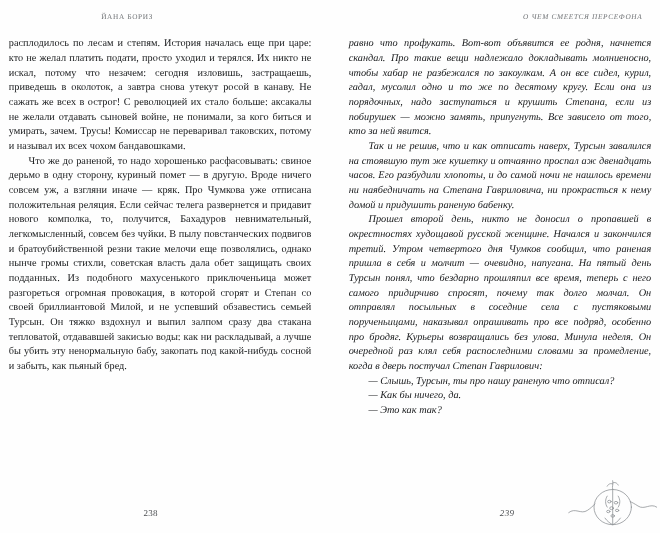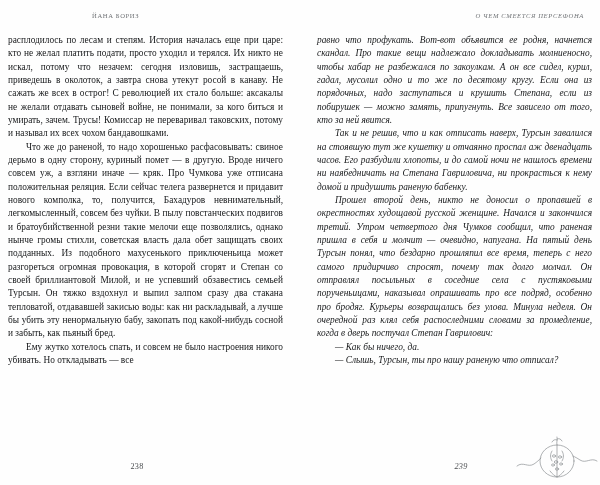--- a/index.html
+++ b/index.html
@@ -106,35 +106,35 @@
 <body>
 
 <div class="spread">
 
   <div class="page page-left">
     <div class="running-head rh-left">ЙАНА БОРИЗ</div>
 
     <div class="body-text">
       <p class="cont">расплодилось по лесам и степям. История началась еще при царе: кто не желал платить подати, просто уходил и терялся. Их никто не искал, потому что незачем: сегодня изловишь, застращаешь, приведешь в околоток, а завтра снова утекут росой в канаву. Не сажать же всех в острог! С революцией их стало больше: аксакалы не желали отдавать сыновей войне, не понимали, за кого биться и умирать, зачем. Трусы! Комиссар не переваривал таковских, потому и называл их всех чохом бандавошками.</p>
       <p>Что же до раненой, то надо хорошенько расфасовывать: свиное дерьмо в одну сторону, куриный помет — в другую. Вроде ничего совсем уж, а взгляни иначе — кряк. Про Чумкова уже отписана положительная реляция. Если сейчас телега развернется и придавит нового комполка, то, получится, Бахадуров невнимательный, легкомысленный, совсем без чуйки. В пылу повстанческих подвигов и братоубийственной резни такие мелочи еще позволялись, однако нынче громы стихли, советская власть дала обет защищать своих подданных. Из подобного махусенького приключеньица может разгореться огромная провокация, в которой сгорят и Степан со своей бриллиантовой Милой, и не успевший обзавестись семьей Турсын. Он тяжко вздохнул и выпил залпом сразу два стакана тепловатой, отдававшей закисью воды: как ни раскладывай, а лучше бы убить эту ненормальную бабу, закопать под какой-нибудь сосной и забыть, как пьяный бред.</p>
-      <p>Ему жутко хотелось спать, и совсем не было настроения никого убивать. Но откладывать — все</p>
     </div>
 
     <div class="folio folio-left">238</div>
   </div>
 
   <div class="page page-right">
     <div class="running-head rh-right">О ЧЕМ СМЕЕТСЯ ПЕРСЕФОНА</div>
 
     <div class="body-text">
       <p class="cont">равно что профукать. Вот-вот объявится ее родня, начнется скандал. Про такие вещи надлежало докладывать молниеносно, чтобы хабар не разбежался по закоулкам. А он все сидел, курил, гадал, мусолил одно и то же по десятому кругу. Если она из порядочных, надо заступаться и крушить Степана, если из побирушек — можно замять, припугнуть. Все зависело от того, кто за ней явится.</p>
       <p>Так и не решив, что и как отписать наверх, Турсын завалился на стоявшую тут же кушетку и отчаянно проспал аж двенадцать часов. Его разбудили хлопоты, и до самой ночи не нашлось времени ни наябедничать на Степана Гавриловича, ни прокрасться к нему домой и придушить раненую бабенку.</p>
       <p>Прошел второй день, никто не доносил о пропавшей в окрестностях худощавой русской женщине. Начался и закончился третий. Утром четвертого дня Чумков сообщил, что раненая пришла в себя и молчит — очевидно, напугана. На пятый день Турсын понял, что бездарно прошляпил все время, теперь с него самого придирчиво спросят, почему так долго молчал. Он отправлял посыльных в соседние села с пустяковыми порученьицами, наказывал опрашивать про все подряд, особенно про бродяг. Курьеры возвращались без улова. Минула неделя. Он очередной раз клял себя распоследними словами за промедление, когда в дверь постучал Степан Гаврилович:</p>
+      <p class="dlg">— Слышь, Турсын, ты про нашу раненую что отписал?</p>
       <p class="dlg">— Как бы ничего, да.</p>
-      <p class="dlg">— Слышь, Турсын, ты про нашу раненую что отписал?</p>
+      <p class="dlg">— Это как так?</p>
     </div>
 
     <div class="folio folio-right">239</div>
 
     <div class="ornament">
       <svg viewBox="0 0 82 50" width="82" height="50" fill="none" stroke="#8d9094" stroke-width="0.7" stroke-linecap="round">
         <path d="M1 33 C7 28, 12 35, 18 31 C21 29, 23 27, 25 25"></path>
         <path d="M81 28 C75 24, 70 31, 64 27 C61 25, 59 24, 57 23"></path>
         <ellipse cx="41" cy="28" rx="17" ry="16"></ellipse>
         <path d="M41 12 C40 9, 42 7, 41 4"></path>

